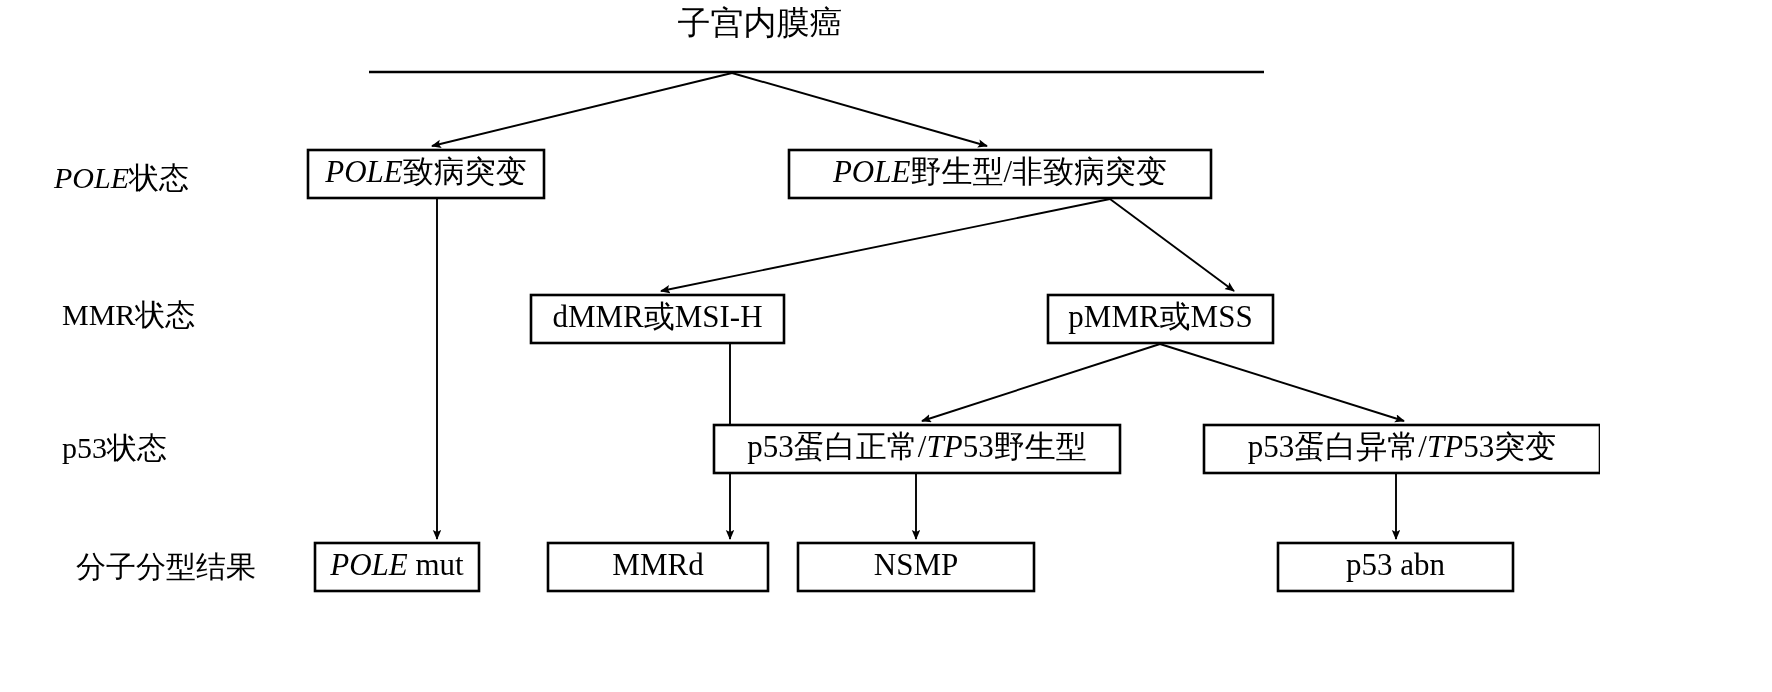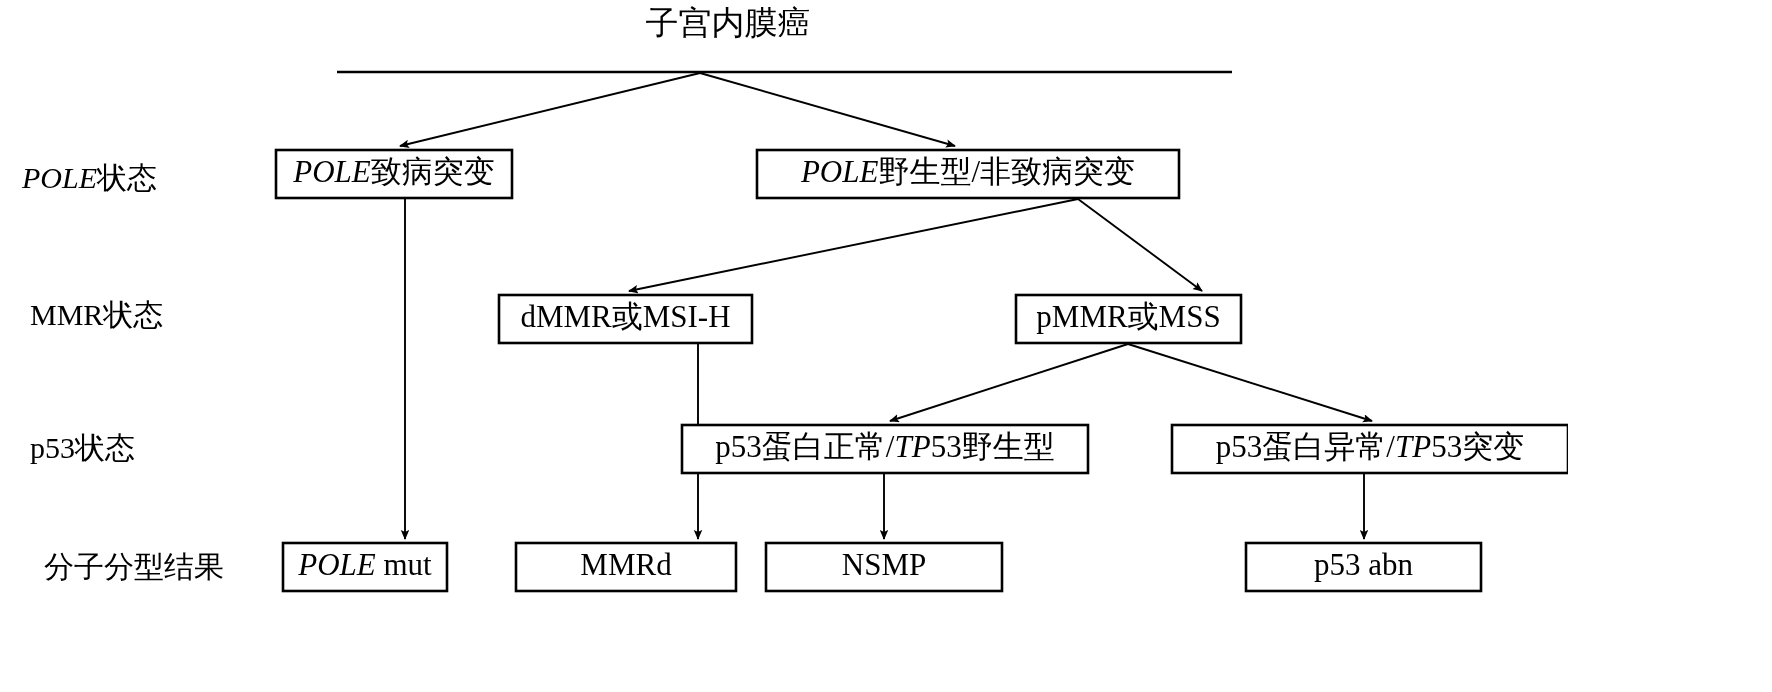--- a/index.html
+++ b/index.html
@@ -11,20 +11,21 @@
   body {
     font-family: "Liberation Serif", "DejaVu Serif", serif;
     color: #000000;
   }
   #diagram-root {
     position: relative;
     width: 1568px;
     height: 692px;
     background: #ffffff;
     overflow: hidden;
+    margin-left: 32px;
   }
   svg.flow {
     position: absolute;
     top: 0;
     left: 0;
     width: 1772px;
     height: 692px;
     display: block;
   }
   .box-rect {

